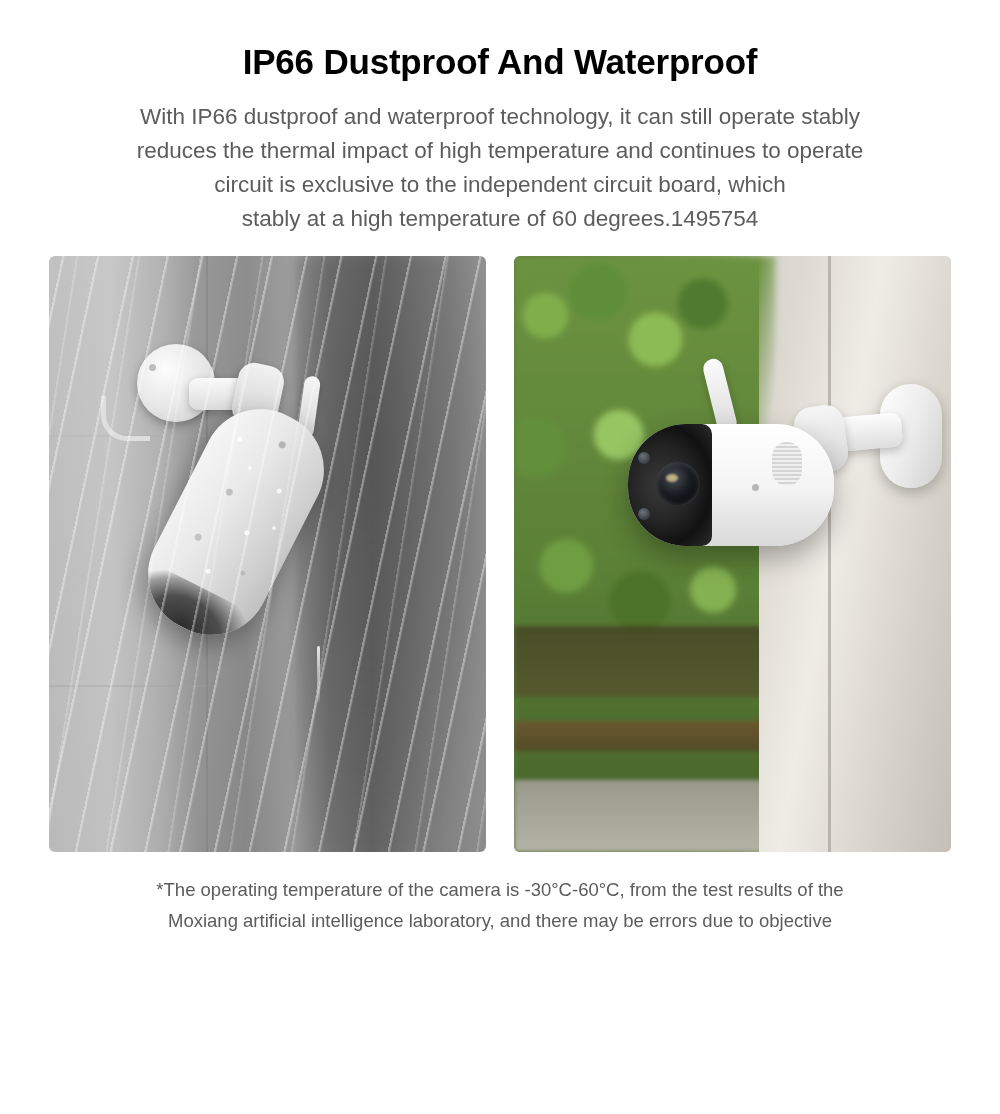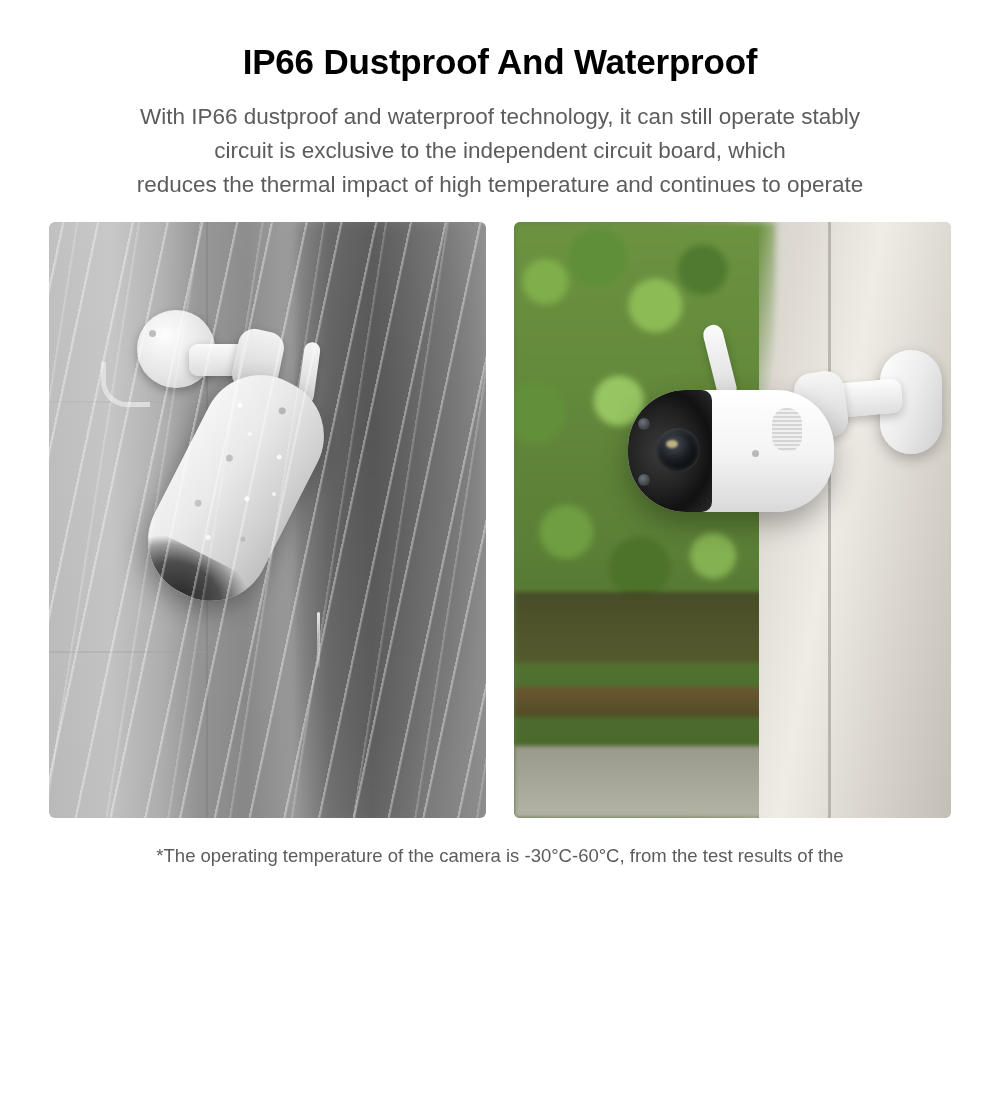--- a/index.html
+++ b/index.html
@@ -307,22 +307,23 @@
 <body>
 
 <div class="page">
 
   <h1 class="headline">
     <span class="line">IP66 Dustproof And Waterproof</span>
   </h1>
 
   <p class="subcopy">
     <span class="line">With IP66 dustproof and waterproof technology, it can still operate stably</span>
+    <span class="line">reduces the thermal impact of high temperature and continues to operate</span>
     <span class="line">circuit is exclusive to the independent circuit board, which</span>
-    <span class="line">reduces the thermal impact of high temperature and continues to operate</span>
+    <span class="line">stably at a high temperature of 60 degrees.1495754</span>
   </p>
 
   <div class="photo-row">
 
     <div class="photo photo-rain" aria-label="Outdoor security camera mounted on a concrete wall in heavy rain, water droplets on the body">
       <div class="rain-blur"></div>
       <div class="wall-line v1"></div>
       <div class="wall-line h1"></div>
       <div class="wall-line h2"></div>
       <div class="cam-l-cable"></div>
@@ -352,15 +353,16 @@
       <div class="cam-r-ir-b"></div>
       <div class="cam-r-lens"></div>
       <div class="cam-r-speaker"></div>
       <div class="cam-r-led"></div>
     </div>
 
   </div>
 
   <p class="footnote">
     <span class="line">*The operating temperature of the camera is -30°C-60°C, from the test results of the</span>
+    <span class="line">Moxiang artificial intelligence laboratory, and there may be errors due to objective</span>
   </p>
 
 </div>
 
 </body></html>

